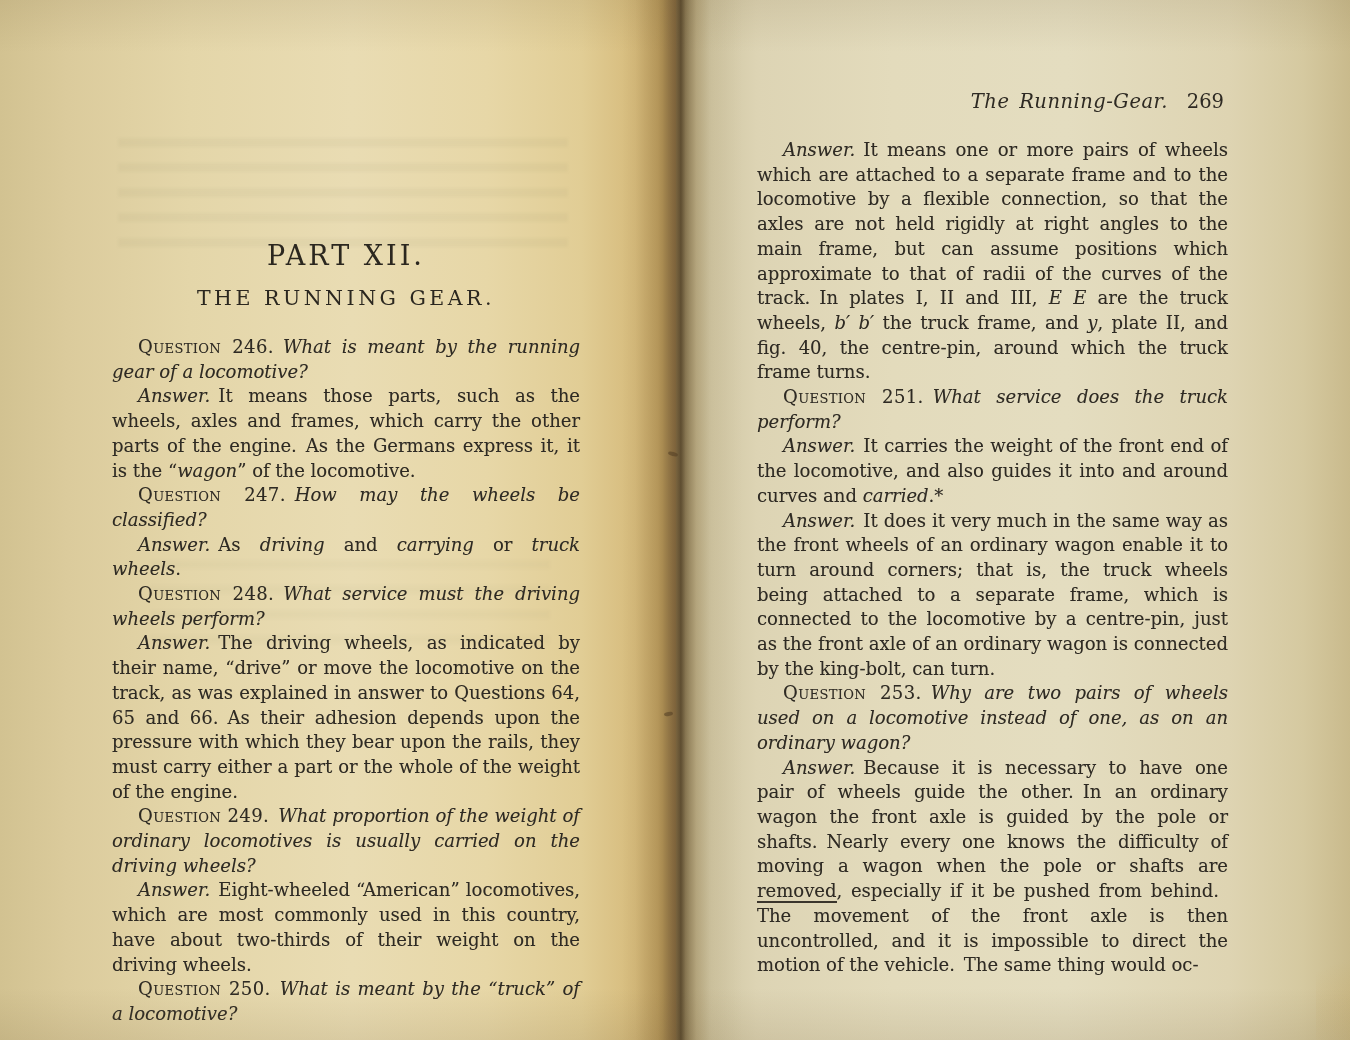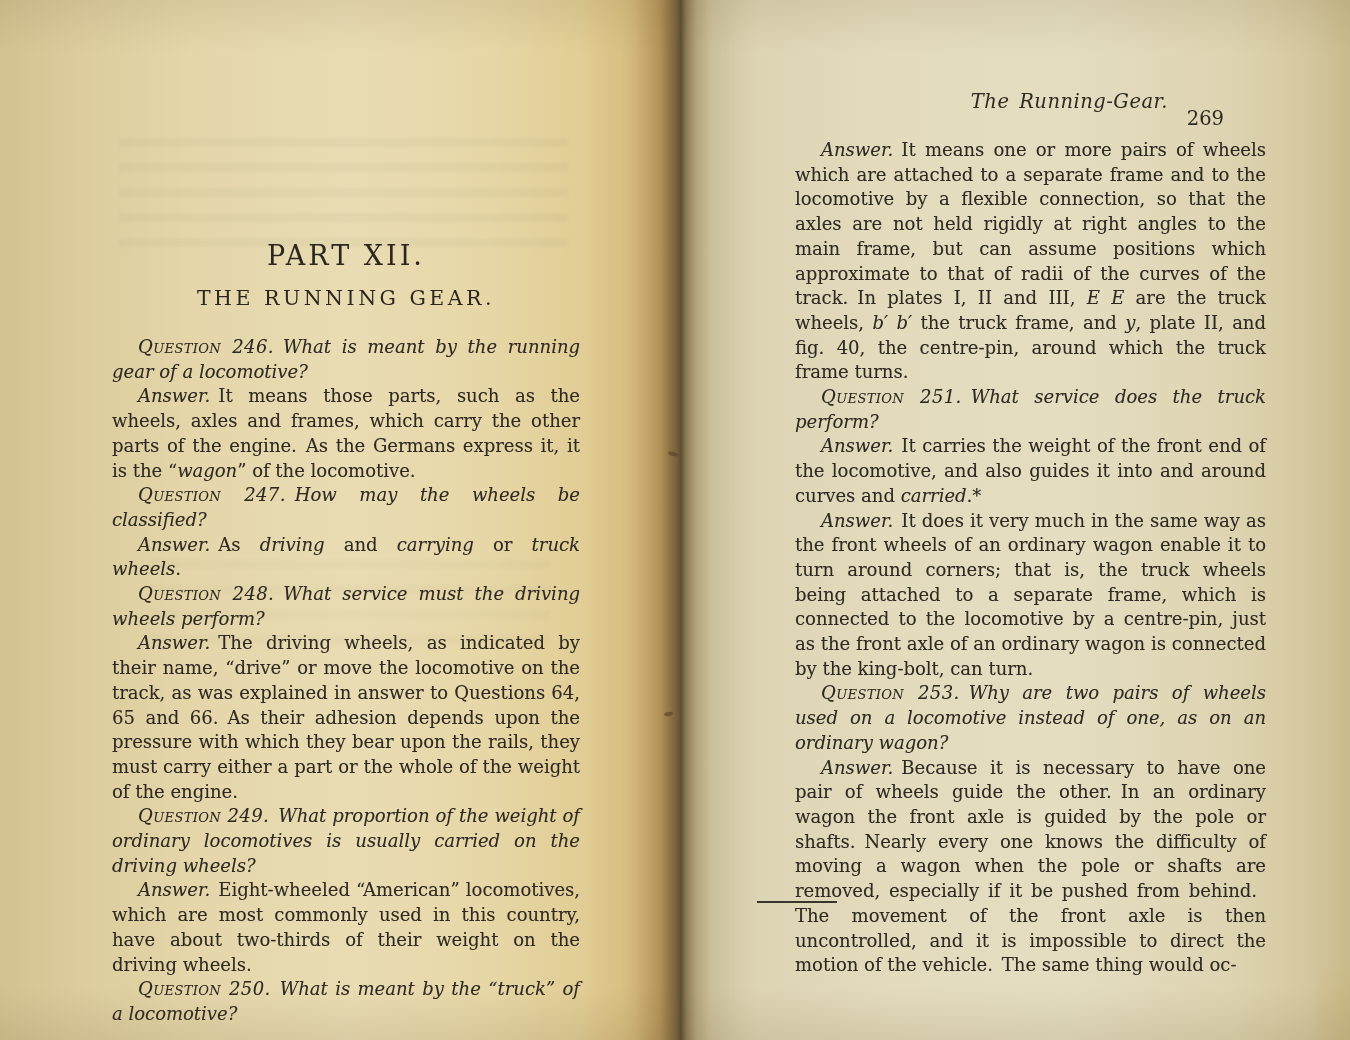--- a/index.html
+++ b/index.html
@@ -51,21 +51,21 @@
   }
   .chapter-heading{
     margin:0 0 25px 0;font-size:20.5px;font-weight:normal;
     letter-spacing:3.5px;text-align:center;color:#2b271f;
   }
   .body-text p.para{
     margin:0;text-indent:26px;text-align:justify;
     font-size:18px;line-height:24.7px;
     text-shadow:0.2px 0.2px 0.4px rgba(46,42,35,0.28);
   }
-  .seg-sc{font-variant:small-caps;letter-spacing:0.4px;margin-right:0.5em;font-style:italic;}
+  .seg-sc{font-variant:small-caps;letter-spacing:0.4px;margin-right:0.5em;}
   .seg-i{font-style:italic;}
   .seg-a{font-style:italic;margin-right:0.45em;}
 
   
   .showthrough{
     position:absolute;pointer-events:none;filter:blur(1.6px);opacity:0.55;
     background:repeating-linear-gradient(to bottom,
       rgba(110,104,72,0.10) 0px, rgba(110,104,72,0.10) 9px,
       rgba(0,0,0,0) 9px, rgba(0,0,0,0) 25px);
   }
@@ -74,22 +74,22 @@
 
   
   .header-row{
     position:absolute;left:757px;top:90px;width:471px;height:26px;
     font-size:19.5px;
   }
   .running-title{
     position:absolute;left:0;right:60px;text-align:right;
     font-style:italic;letter-spacing:0.5px;word-spacing:3px;
   }
-  .page-number{position:absolute;right:4px;top:17px;}
-  .content-right{position:absolute;left:795px;top:138px;width:471px;}
+  .page-number{position:absolute;right:4px;top:0;}
+  .content-right{position:absolute;left:757px;top:138px;width:471px;}
 
   .footnote-block{position:absolute;left:757px;top:901px;width:478px;}
   .footnote-rule{width:80px;border-top:2px solid #3a352c;margin:0 0 7px 0;}
   .footnote{
     margin:0;font-size:14.8px;line-height:18.5px;
     text-indent:22px;text-align:justify;
     text-shadow:0.2px 0.2px 0.3px rgba(46,42,35,0.3);
   }
   .signature{margin:9px 0 0 96px;font-size:18px;letter-spacing:1px;}
 

